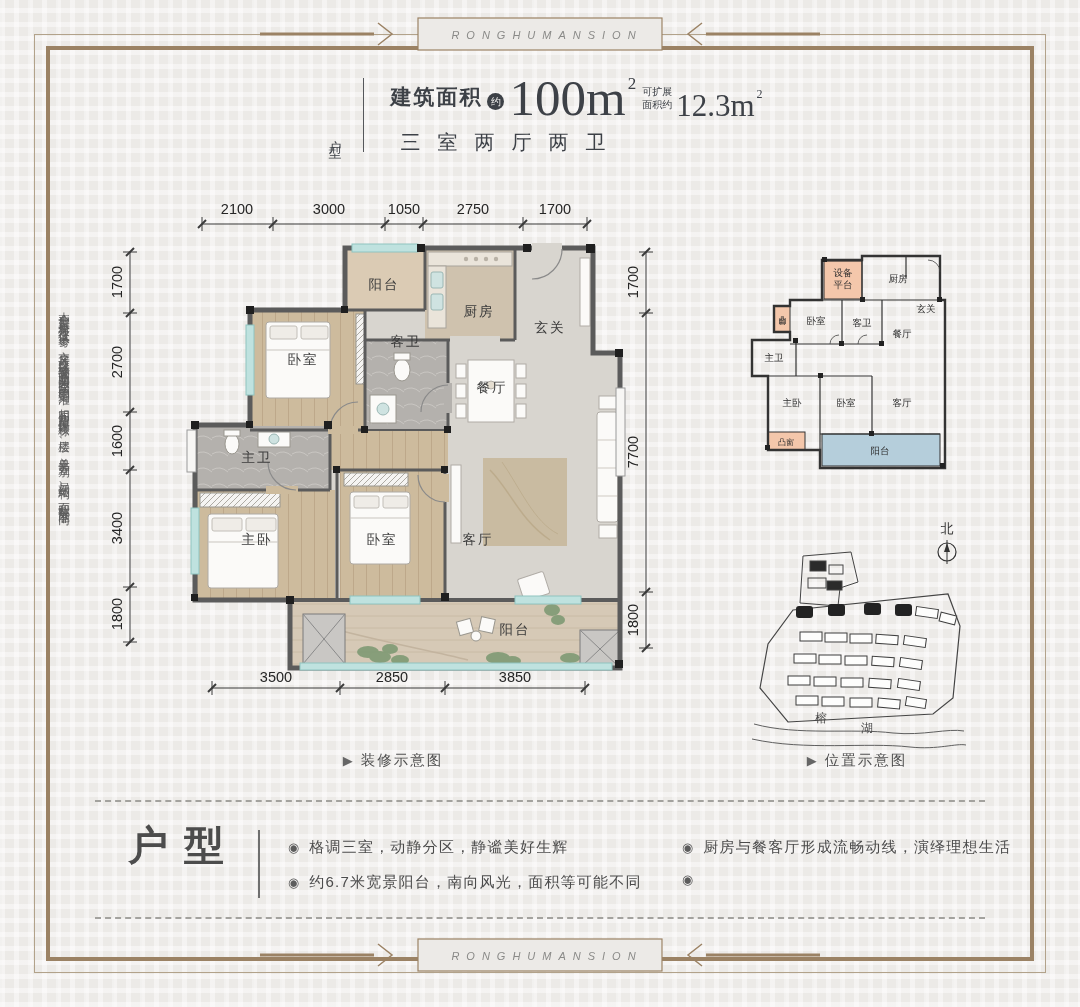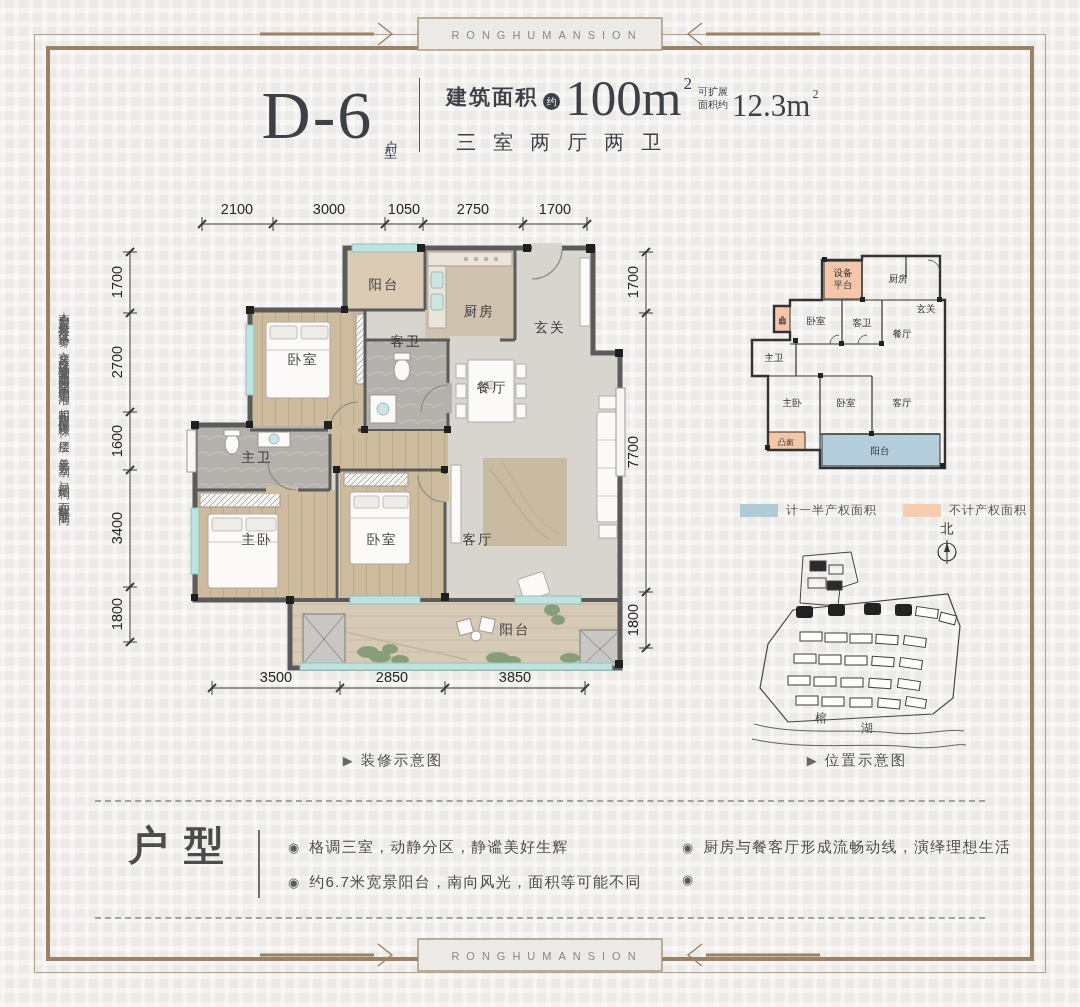--- a/index.html
+++ b/index.html
@@ -7,21 +7,21 @@
   .page{position:relative;width:1080px;height:1007px;overflow:hidden;
     background-color:#eceae7;
     background-image:
       repeating-linear-gradient(90deg, rgba(255,255,255,.45) 0 5px, rgba(0,0,0,0) 5px 14px),
       repeating-linear-gradient(0deg, rgba(255,255,255,.45) 0 5px, rgba(0,0,0,0) 5px 14px),
       repeating-linear-gradient(90deg, rgba(120,115,105,.04) 0 2px, rgba(0,0,0,0) 2px 28px);
   }
   .frame-outer{position:absolute;inset:34px;border:1px solid #b3a econ;}
   .frame-outer{border:1px solid #b2a28a;}
   .frame-inner{position:absolute;inset:46px;border:4px solid #9b8264;}
-  .banner{position:absolute;left:50%;margin-left:-280px;width:560px;height:44px;}
+  .banner{position:absolute;left:50%;margin-left:-280px;width:560px;height:44px;font-style:italic;}
   .banner.top{top:12px;}
   .banner.bottom{top:933px;}
   .banner svg{display:block;}
 
   .title-block{position:absolute;top:74px;left:0;width:100%;display:flex;justify-content:center;align-items:center;}
   .unit-code{font-family:"Liberation Serif",serif;font-size:68px;color:#3d4147;letter-spacing:2px;line-height:1;}
   .unit-suffix{writing-mode:vertical-rl;font-size:13px;letter-spacing:5px;color:#3d4147;align-self:flex-end;margin:0 0 16px 8px;}
   .header-divider{width:1px;height:74px;background:#55575b;margin:0 26px 0 20px;}
   .spec-top{display:flex;align-items:flex-end;}
   .area-prefix{font-size:21px;font-weight:bold;color:#3d4147;margin-bottom:9px;letter-spacing:2px;}
@@ -91,21 +91,20 @@
       <line x1="0" y1="22" x2="114" y2="22" stroke="#9b8264" stroke-width="3"></line>
       <polyline points="118,11 132,22 118,33" fill="none" stroke="#9b8264" stroke-width="1.5"></polyline>
       <rect x="158" y="6" width="244" height="32" fill="#eceae7" stroke="#9b8264" stroke-width="1.2"></rect>
       <text x="287" y="27" text-anchor="middle" class="banner-text">RONGHUMANSION</text>
       <polyline points="442,11 428,22 442,33" fill="none" stroke="#9b8264" stroke-width="1.5"></polyline>
       <line x1="446" y1="22" x2="560" y2="22" stroke="#9b8264" stroke-width="3"></line>
     </svg>
   </div>
 
   <div class="title-block">
-    <div class="unit-code">D-6</div>
     <div class="unit-suffix">户型</div>
     <div class="header-divider"></div>
     <div class="specs">
       <div class="spec-top">
         <span class="area-prefix">建筑面积</span>
         <span class="approx-badge">约</span>
         <span class="big-num">100m</span>
         <span class="big-sup">2</span>
         <span class="expand-labels">
           <span>可扩展</span><br>
@@ -482,30 +481,20 @@
       <text class="mini-label" x="36" y="113" text-anchor="middle">主卫</text>
       <text class="mini-label" x="54" y="158" text-anchor="middle">主卧</text>
       <text class="mini-label" x="108" y="158" text-anchor="middle">卧室</text>
       <text class="mini-label" x="164" y="158" text-anchor="middle">客厅</text>
       <text class="mini-label" x="142" y="206" text-anchor="middle">阳台</text>
       <text class="mini-label" x="44" y="62" style="writing-mode:vertical-rl;font-size:8px;">凸窗</text>
       <text class="mini-label" x="48" y="197" text-anchor="middle" style="font-size:8px;">凸窗</text>
     </g>
   </svg>
 
-  <div class="legend">
-    <div class="legend-item">
-      <span class="legend-swatch half"></span>
-      <span class="legend-label">计一半产权面积</span>
-    </div>
-    <div class="legend-item">
-      <span class="legend-swatch none"></span>
-      <span class="legend-label">不计产权面积</span>
-    </div>
-  </div>
 
   <div class="north-block">
     <div class="north-label">北</div>
     <svg width="24" height="28" viewBox="0 0 24 28">
       <circle cx="12" cy="14" r="9" fill="none" stroke="#333" stroke-width="1.2"></circle>
       <line x1="12" y1="2" x2="12" y2="26" stroke="#333" stroke-width="1"></line>
       <polygon points="12,5 15,14 9,14" fill="#333"></polygon>
     </svg>
   </div>
 

